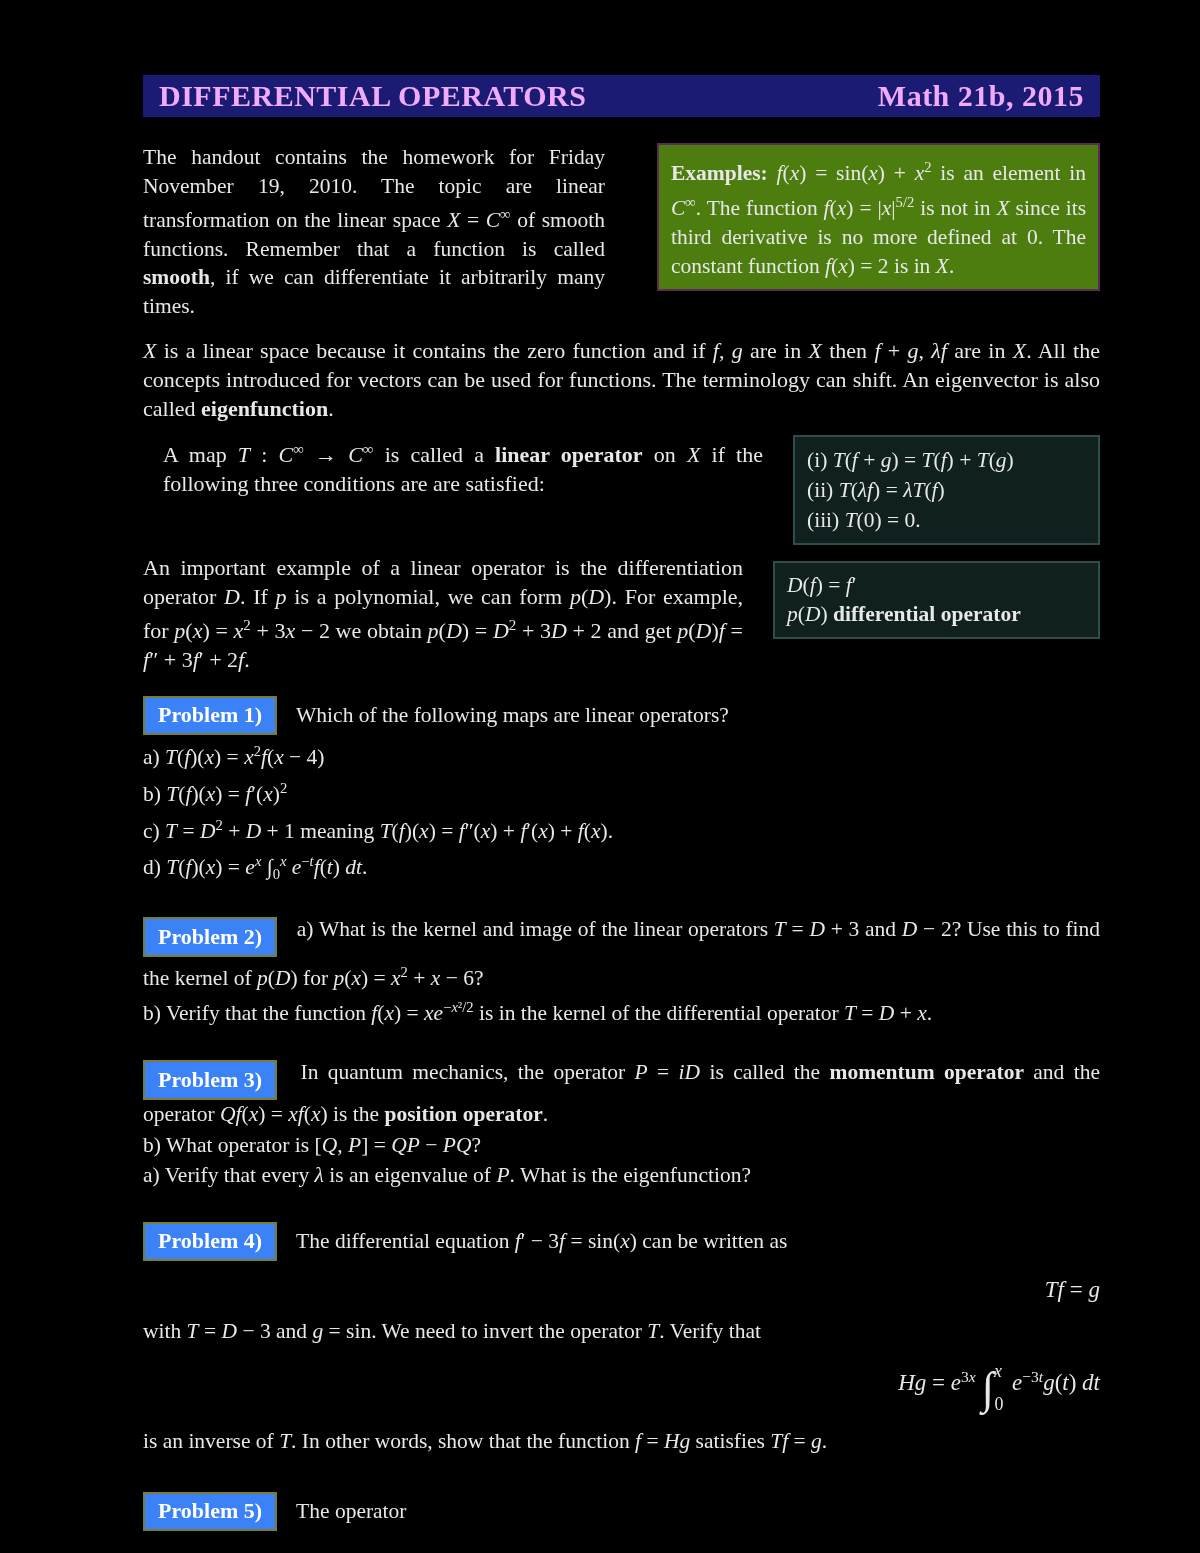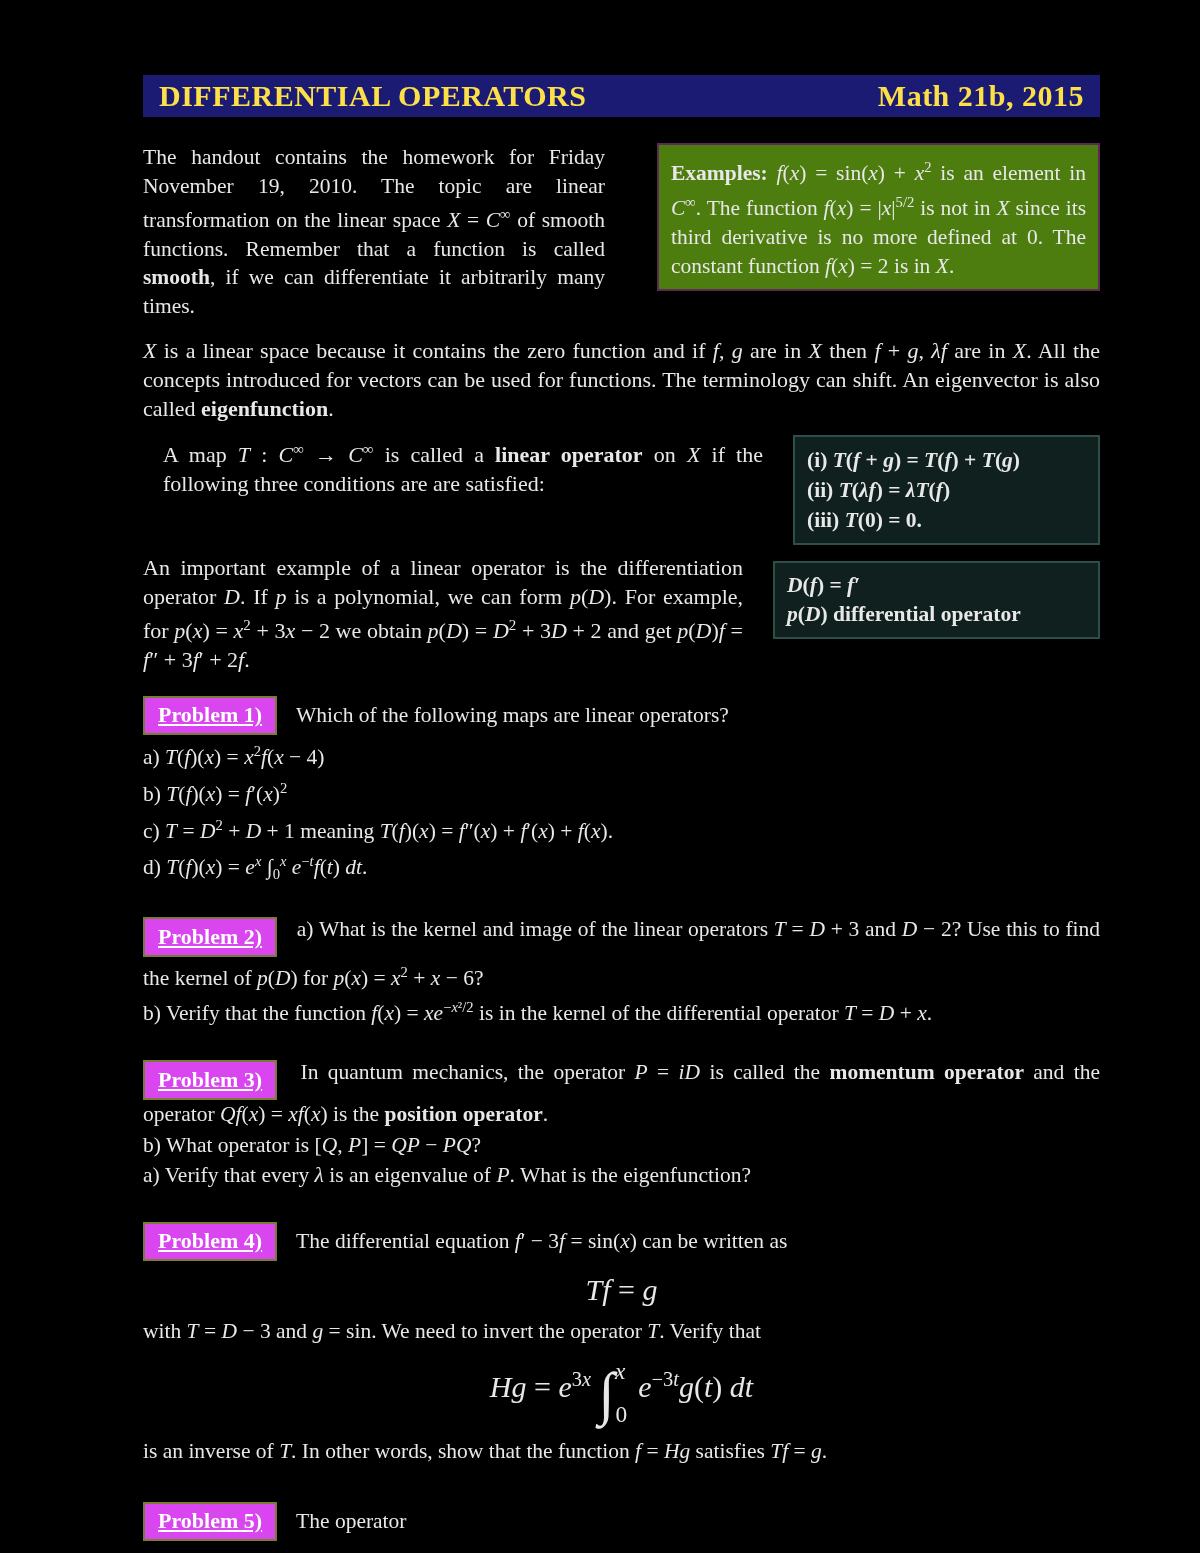--- a/index.html
+++ b/index.html
@@ -9,61 +9,61 @@
     color:#e8e8e8;
     -webkit-font-smoothing:antialiased;
   }
   .page{width:957px;margin:75px 0 0 143px;}
   
   .titlebar{
     height:42px;background:#1b1b74;
     display:flex;align-items:center;justify-content:space-between;
     padding:0 16px;box-sizing:border-box;
   }
-  .titlebar span{font-size:30px;font-weight:bold;color:#fde047;letter-spacing:.5px;white-space:nowrap;}
+  .titlebar span{font-size:30px;font-weight:bold;color:#f0abfc;letter-spacing:.5px;white-space:nowrap;}
   
   p{margin:0;}
   .just{text-align:justify;}
   .body-text{font-size:21.5px;line-height:28.5px;}
   
   .row{display:flex;margin-top:0;}
   .intro-row{margin-top:26px;}
   .intro-row .col-left{flex:0 0 462px;}
   .intro-row .gap{flex:0 0 52px;}
   .intro-row .box{flex:1;align-self:flex-start;}
   .map-row{margin-top:12px;}
   .map-row .col-left,.diffop-row .col-left{flex:0 0 600px;}
   .map-row .gap,.diffop-row .gap{flex:0 0 30px;}
   .map-row .box,.diffop-row .box{flex:1;align-self:flex-start;}
   .para-full{margin-top:16px;font-size:22px;line-height:29px;}
   .diffop-row{margin-top:8px;}
   .diffop-row .box{margin-top:8px;}
   
   .box{box-sizing:border-box;padding:8px 12px;font-size:21.5px;line-height:29px;}
   .box.purple{background:#4d7c0f;border:2px solid #5c2b55;}
-  .box.teal{background:#0f201e;border:2px solid #2e4e49;font-weight:bold;}
+  .box.teal{background:#0f201e;border:2px solid #2e4e49;}
   .box.teal div{line-height:30px;}
   
   .problem{margin-top:22px;}
   .problem.p2{margin-top:26px;}
   .problem.p3{margin-top:30px;}
   .problem.p4{margin-top:32px;}
   .problem.p5{margin-top:36px;}
   .plabel{
-    display:inline-block;background:#d946ef;border:2px solid #7b7b33;
+    display:inline-block;background:#3b82f6;border:2px solid #7b7b33;
     padding:3px 13px 4px 13px;font-weight:bold;font-size:22px;color:#fff;
-    margin-right:14px;white-space:nowrap;text-decoration:underline;
+    margin-right:14px;white-space:nowrap;
   }
   .problem-head{font-size:21.5px;line-height:28px;}
   .problem-head .pintro{font-size:21.5px;}
   .pline{font-size:21.5px;line-height:28.5px;margin-top:2px;}
   .pflow{font-size:21.5px;line-height:29px;}
   .pflow .plabel{vertical-align:-8px;}
   .formula{
-    text-align:center;font-size:30px;margin:14px 0 12px 0;line-height:30px;
+    text-align:right;font-size:23px;margin:14px 0 12px 0;line-height:30px;
   }
   .formula.big{margin:10px 0 8px 0;}
   
   i{font-style:italic;}
   sup{font-size:68%;}
   sub{font-size:68%;}
   .bigint{font-size:1.95em;vertical-align:-0.28em;font-style:normal;}
   .bigint sup{font-size:0.40em;vertical-align:1.45em;margin-left:0.02em;}
   .bigint sub{font-size:0.40em;vertical-align:-0.40em;margin-left:-0.42em;margin-right:0.15em;}
 </style>

